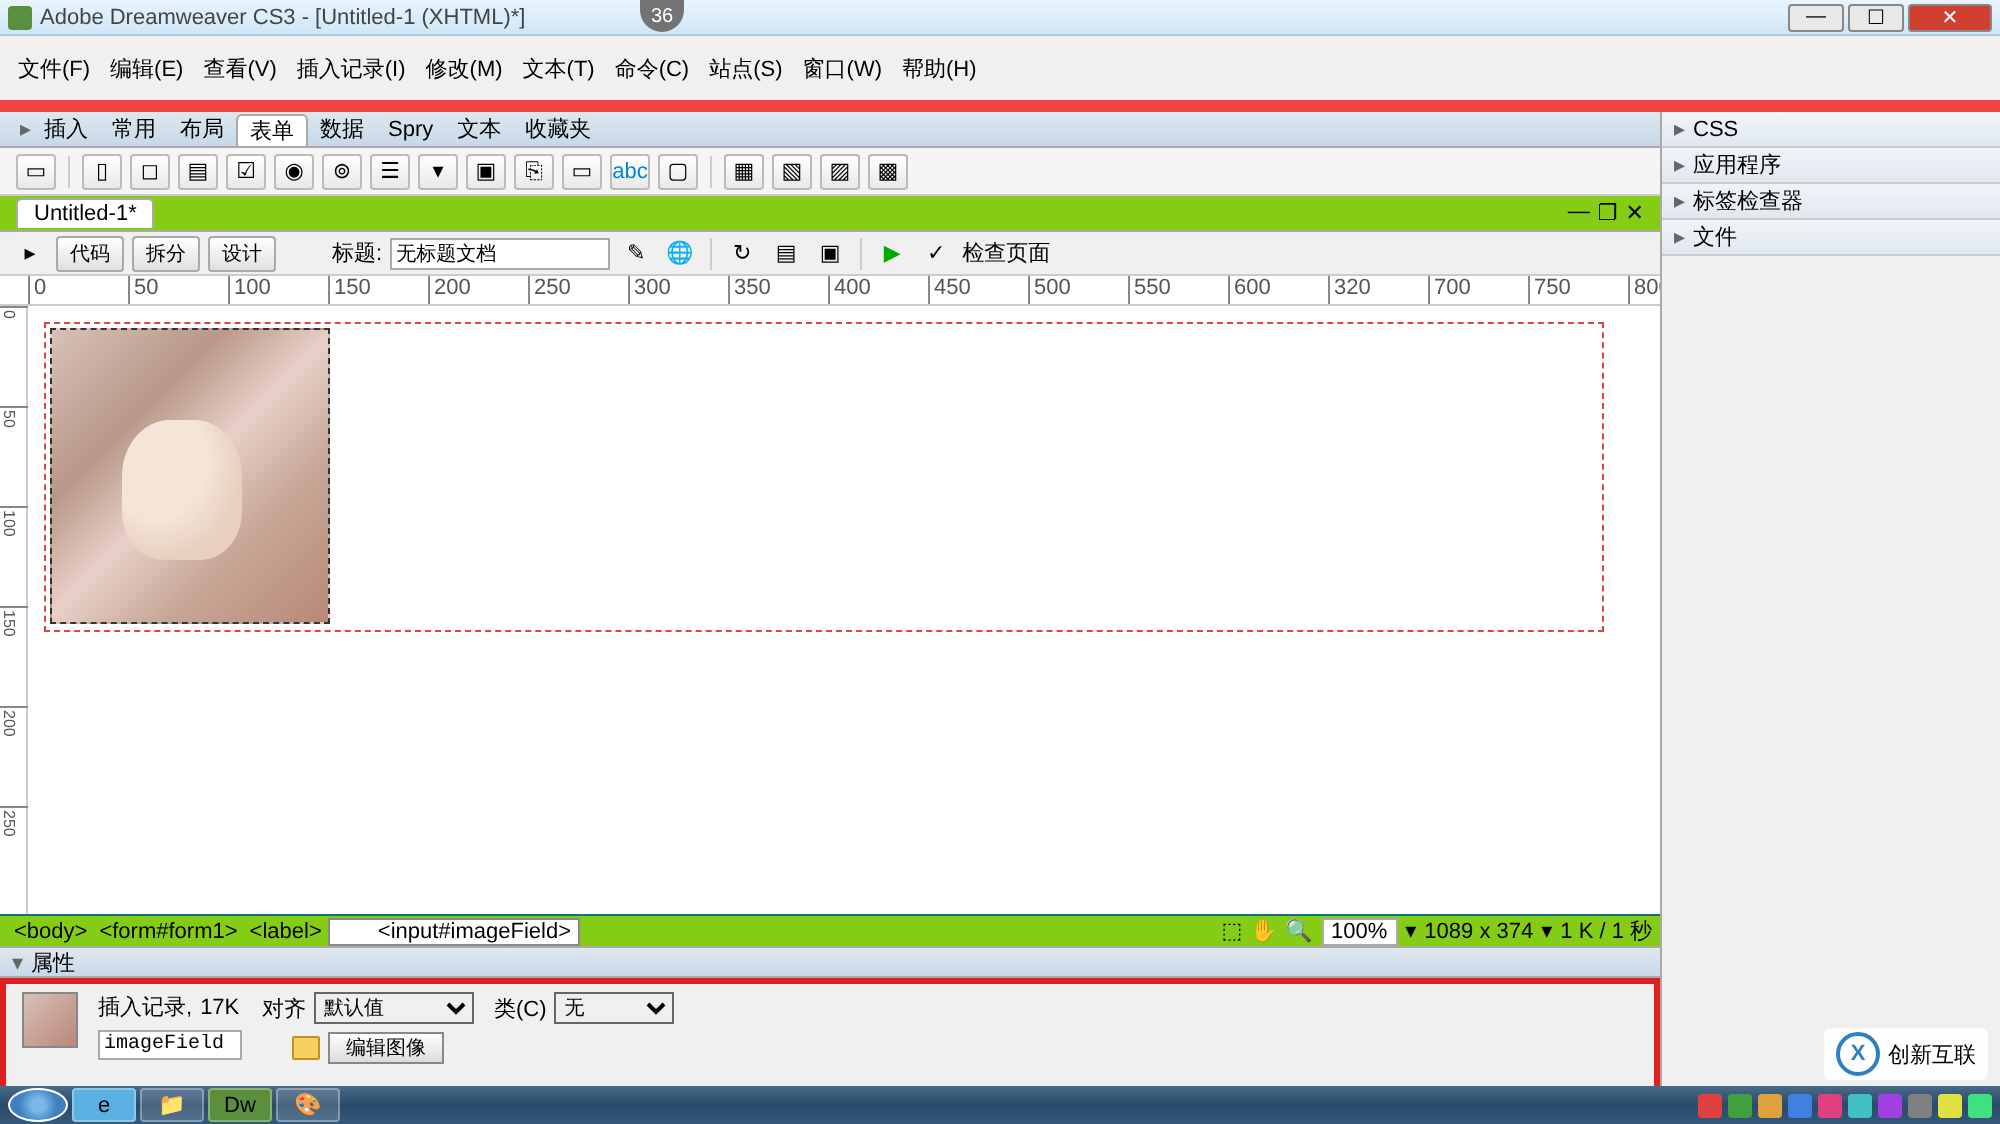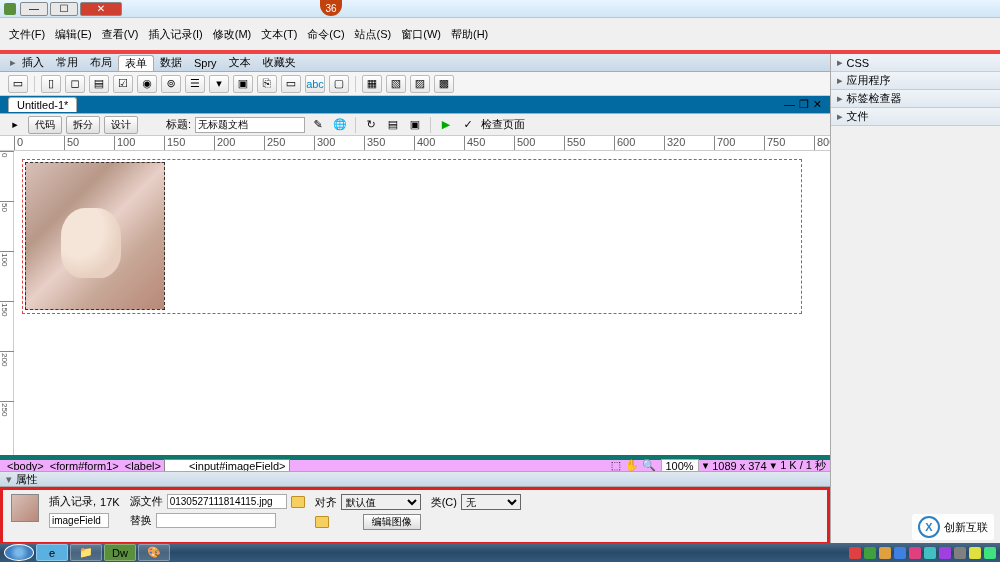--- a/index.html
+++ b/index.html
@@ -5,39 +5,39 @@
 * { margin: 0; padding: 0; box-sizing: border-box; font-family: "Microsoft YaHei", SimSun, Arial, sans-serif; font-size: 11px; }
 body { background: #e8f0f8; overflow: hidden; width: 1000px; height: 562px; position: relative; }
 
 .titlebar { height: 18px; background: linear-gradient(to bottom, #e8f5ff, #d0e5f5); display: flex; align-items: center; padding: 0 4px; border-bottom: 1px solid #b0c8dd; }
 .titlebar .icon { width: 12px; height: 12px; background: #5a8f3e; margin-right: 4px; border-radius: 2px; }
 .titlebar .title { color: #444; font-size: 11px; flex: 1; }
 .titlebar .wincontrols { display: flex; gap: 2px; }
 .titlebar .winbtn { width: 28px; height: 14px; border: 1px solid #888; display: flex; align-items: center; justify-content: center; font-size: 10px; background: #e8e8e8; border-radius: 2px; }
 .titlebar .winbtn.close { background: #d04030; color: #fff; width: 42px; }
 
-.badge { position: absolute; left: 320px; top: 0; width: 22px; height: 16px; background: #c2410c; border-radius: 0 0 11px 11px; color: #fff; display: flex; align-items: center; justify-content: center; font-size: 10px; text-align: center; }
-
-.menubar { height: 18px; background: #f0f0f0; display: flex; align-items: center; padding: 16px 4px; border-bottom: 4px solid #ef4444; }
+.badge { position: absolute; left: 320px; top: 0; width: 22px; height: 16px; background: #737373; border-radius: 0 0 11px 11px; color: #fff; display: flex; align-items: center; justify-content: center; font-size: 10px; text-align: center; }
+
+.menubar { height: 18px; background: #f0f0f0; display: flex; align-items: center; padding: 16px 4px; border-bottom: 6px solid #ef4444; }
 .menubar span { padding: 0 5px; cursor: pointer; }
 
 .container { display: flex; height: 507px; }
 .leftpane { flex: 1; display: flex; flex-direction: column; background: #fff; }
 .rightpane { width: 170px; background: #f0f0f0; border-left: 1px solid #aaa; }
 
 .tabbar { height: 18px; background: linear-gradient(to bottom, #dde8f0, #c8d8e8); display: flex; align-items: center; padding: 0 4px; border-bottom: 1px solid #aaa; }
 .tabbar .arrow { width: 12px; color: #666; }
 .tabbar span { padding: 0 6px; cursor: pointer; }
 .tabbar span.active { background: #fff; border: 1px solid #aaa; border-bottom: none; border-radius: 3px 3px 0 0; }
 
 .toolbar { height: 24px; background: #f5f5f5; display: flex; align-items: center; padding: 0 8px; gap: 4px; border-bottom: 1px solid #ccc; }
 .tbtn { width: 20px; height: 18px; border: 1px solid #bbb; background: linear-gradient(#fff,#e8e8e8); border-radius: 2px; display:flex; align-items:center; justify-content:center; }
 .tsep { width: 1px; height: 16px; background: #ccc; margin: 0 2px; }
 
-.doctab { height: 18px; background: #0369a1; display: flex; align-items: center; padding: 0 8px; border-bottom: 1px solid #aaa; }
+.doctab { height: 18px; background: #84cc16; display: flex; align-items: center; padding: 0 8px; border-bottom: 1px solid #aaa; }
 .doctab .tab { background: #fff; padding: 1px 8px; border: 1px solid #aaa; border-bottom: none; border-radius: 3px 3px 0 0; }
 .doctab .right { margin-left: auto; display: flex; gap: 4px; font-size: 10px; }
 
 .viewbar { height: 22px; background: #f0f0f0; display: flex; align-items: center; padding: 0 6px; gap: 4px; border-bottom: 1px solid #ccc; }
 .viewbtn { padding: 1px 6px; border: 1px solid #aaa; background: linear-gradient(#fff,#e0e0e0); border-radius: 2px; font-size: 10px; }
 .titleinput { width: 110px; height: 16px; border: 1px solid #aaa; padding: 0 2px; font-size: 10px; }
 .iconbtn { width: 18px; height: 18px; display:flex; align-items:center; justify-content:center; }
 
 .ruler { height: 15px; background: #fff; border-bottom: 1px solid #ccc; position: relative; overflow: hidden; display: flex; }
 .ruler .vlabel { width: 14px; }
@@ -45,21 +45,21 @@
 .ruler .tick { position: absolute; top: 0; border-left: 1px solid #888; height: 15px; padding-left: 2px; color: #555; }
 
 .editor { flex: 1; display: flex; background: #fff; overflow: hidden; }
 .vruler { width: 14px; background: #fff; border-right: 1px solid #ccc; position: relative; }
 .vruler .vtick { position: absolute; left: 0; border-top: 1px solid #888; width: 14px; font-size: 8px; writing-mode: vertical-lr; color: #555; padding-top: 1px; }
 .canvas { flex: 1; position: relative; padding: 8px; overflow: auto; }
 .form-outline { border: 1px dashed #d44; width: 780px; height: 155px; padding: 2px; }
 .imgplace { width: 140px; height: 148px; border: 1px dashed #333; background: linear-gradient(135deg, #d8c0b8 0%, #b89888 30%, #e8d0c8 50%, #c8a898 70%, #b88878 100%); position: relative; }
 .imgplace::after { content:""; position:absolute; left:35px; top:45px; width:60px; height:70px; background: radial-gradient(ellipse at 30% 30%, #f5e5d8 40%, #e8d0c0 70%); border-radius: 40% 40% 35% 35%; }
 
-.tagsel { height: 16px; background: #f0abfc; border-top: 5px solid #0f766e; display: flex; align-items: center; padding: 0 4px; font-size: 10px; }
+.tagsel { height: 16px; background: #84cc16; border-top: 1px solid #0f766e; display: flex; align-items: center; padding: 0 4px; font-size: 10px; }
 .tagsel .tag { padding: 0 3px; }
 .tagsel .tag.sel { background: #fff; border: 1px solid #888; padding-left: 24px; }
 .tagsel .right { margin-left: auto; display: flex; gap: 4px; align-items: center; }
 .zoombox { border: 1px solid #aaa; padding: 0 4px; background: #fff; }
 
 .prophdr { height: 16px; background: linear-gradient(#e0e8f0,#c8d8e8); border-top: 1px solid #aaa; border-bottom: 1px solid #aaa; display: flex; align-items: center; padding: 0 6px; }
 .prophdr .arrow { color: #666; margin-right: 4px; }
 
 .proppanel { height: 58px; background: #f0f0f0; border: 3px solid #e02020; padding: 4px 8px; display: flex; gap: 10px; align-items: flex-start; }
 .proppanel .thumb { width: 28px; height: 28px; background: linear-gradient(135deg,#d8c0b8,#b88878); border: 1px solid #888; }
@@ -81,20 +81,21 @@
 .tray { margin-left: auto; display: flex; gap: 3px; align-items: center; }
 .trayicon { width: 12px; height: 12px; border-radius: 2px; }
 .watermark { position: absolute; right: 6px; bottom: 22px; display: flex; align-items: center; gap: 4px; background: rgba(255,255,255,0.9); padding: 2px 6px; border-radius: 3px; }
 .watermark .logo { width: 22px; height: 22px; border: 2px solid #3080c0; border-radius: 50%; display:flex; align-items:center; justify-content:center; color:#3080c0; font-weight:bold; }
 </style>
 </head>
 <body>
 
 <div class="titlebar">
   <div class="icon"></div>
+  <div class="title">Adobe Dreamweaver CS3 - [Untitled-1 (XHTML)*]</div>
   <div class="wincontrols">
     <div class="winbtn">—</div>
     <div class="winbtn">☐</div>
     <div class="winbtn close">✕</div>
   </div>
 </div>
 <div class="badge">36</div>
 
 <div class="menubar">
   <span>文件(F)</span>
@@ -237,40 +238,29 @@
 </div>
 
 <div class="proppanel">
   <div class="thumb"></div>
   <div class="col">
     <div class="row">
       <span>插入记录,</span>
       <span>17K</span>
     </div>
     <div class="row">
-      <input type="text" style="width: 60px;" value="imageField">
-    </div>
-  </div>
-  <div class="col">
-    <div class="row">
-      <span>源文件</span>
-      <input type="text" style="width: 120px;" value="0130527111814115.jpg">
-      <div class="folder"></div>
-    </div>
-    <div class="row">
-      <span>替换</span>
-      <input type="text" style="width: 120px;" value="">
+      <input type="text" style="width: 72px; font-family: Liberation Mono, monospace;" value="imageField">
     </div>
   </div>
   <div class="col">
     <div class="row">
       <span>对齐</span>
       <select style="width:80px"><option>默认值</option></select>
     </div>
-    <div class="row" style="justify-content:space-between">
+    <div class="row" style="justify-content:center">
       <div class="folder"></div>
       <button class="btn">编辑图像</button>
     </div>
   </div>
   <div class="col">
     <div class="row">
       <span>类(C)</span>
       <select style="width:60px"><option>无</option></select>
     </div>
   </div>

